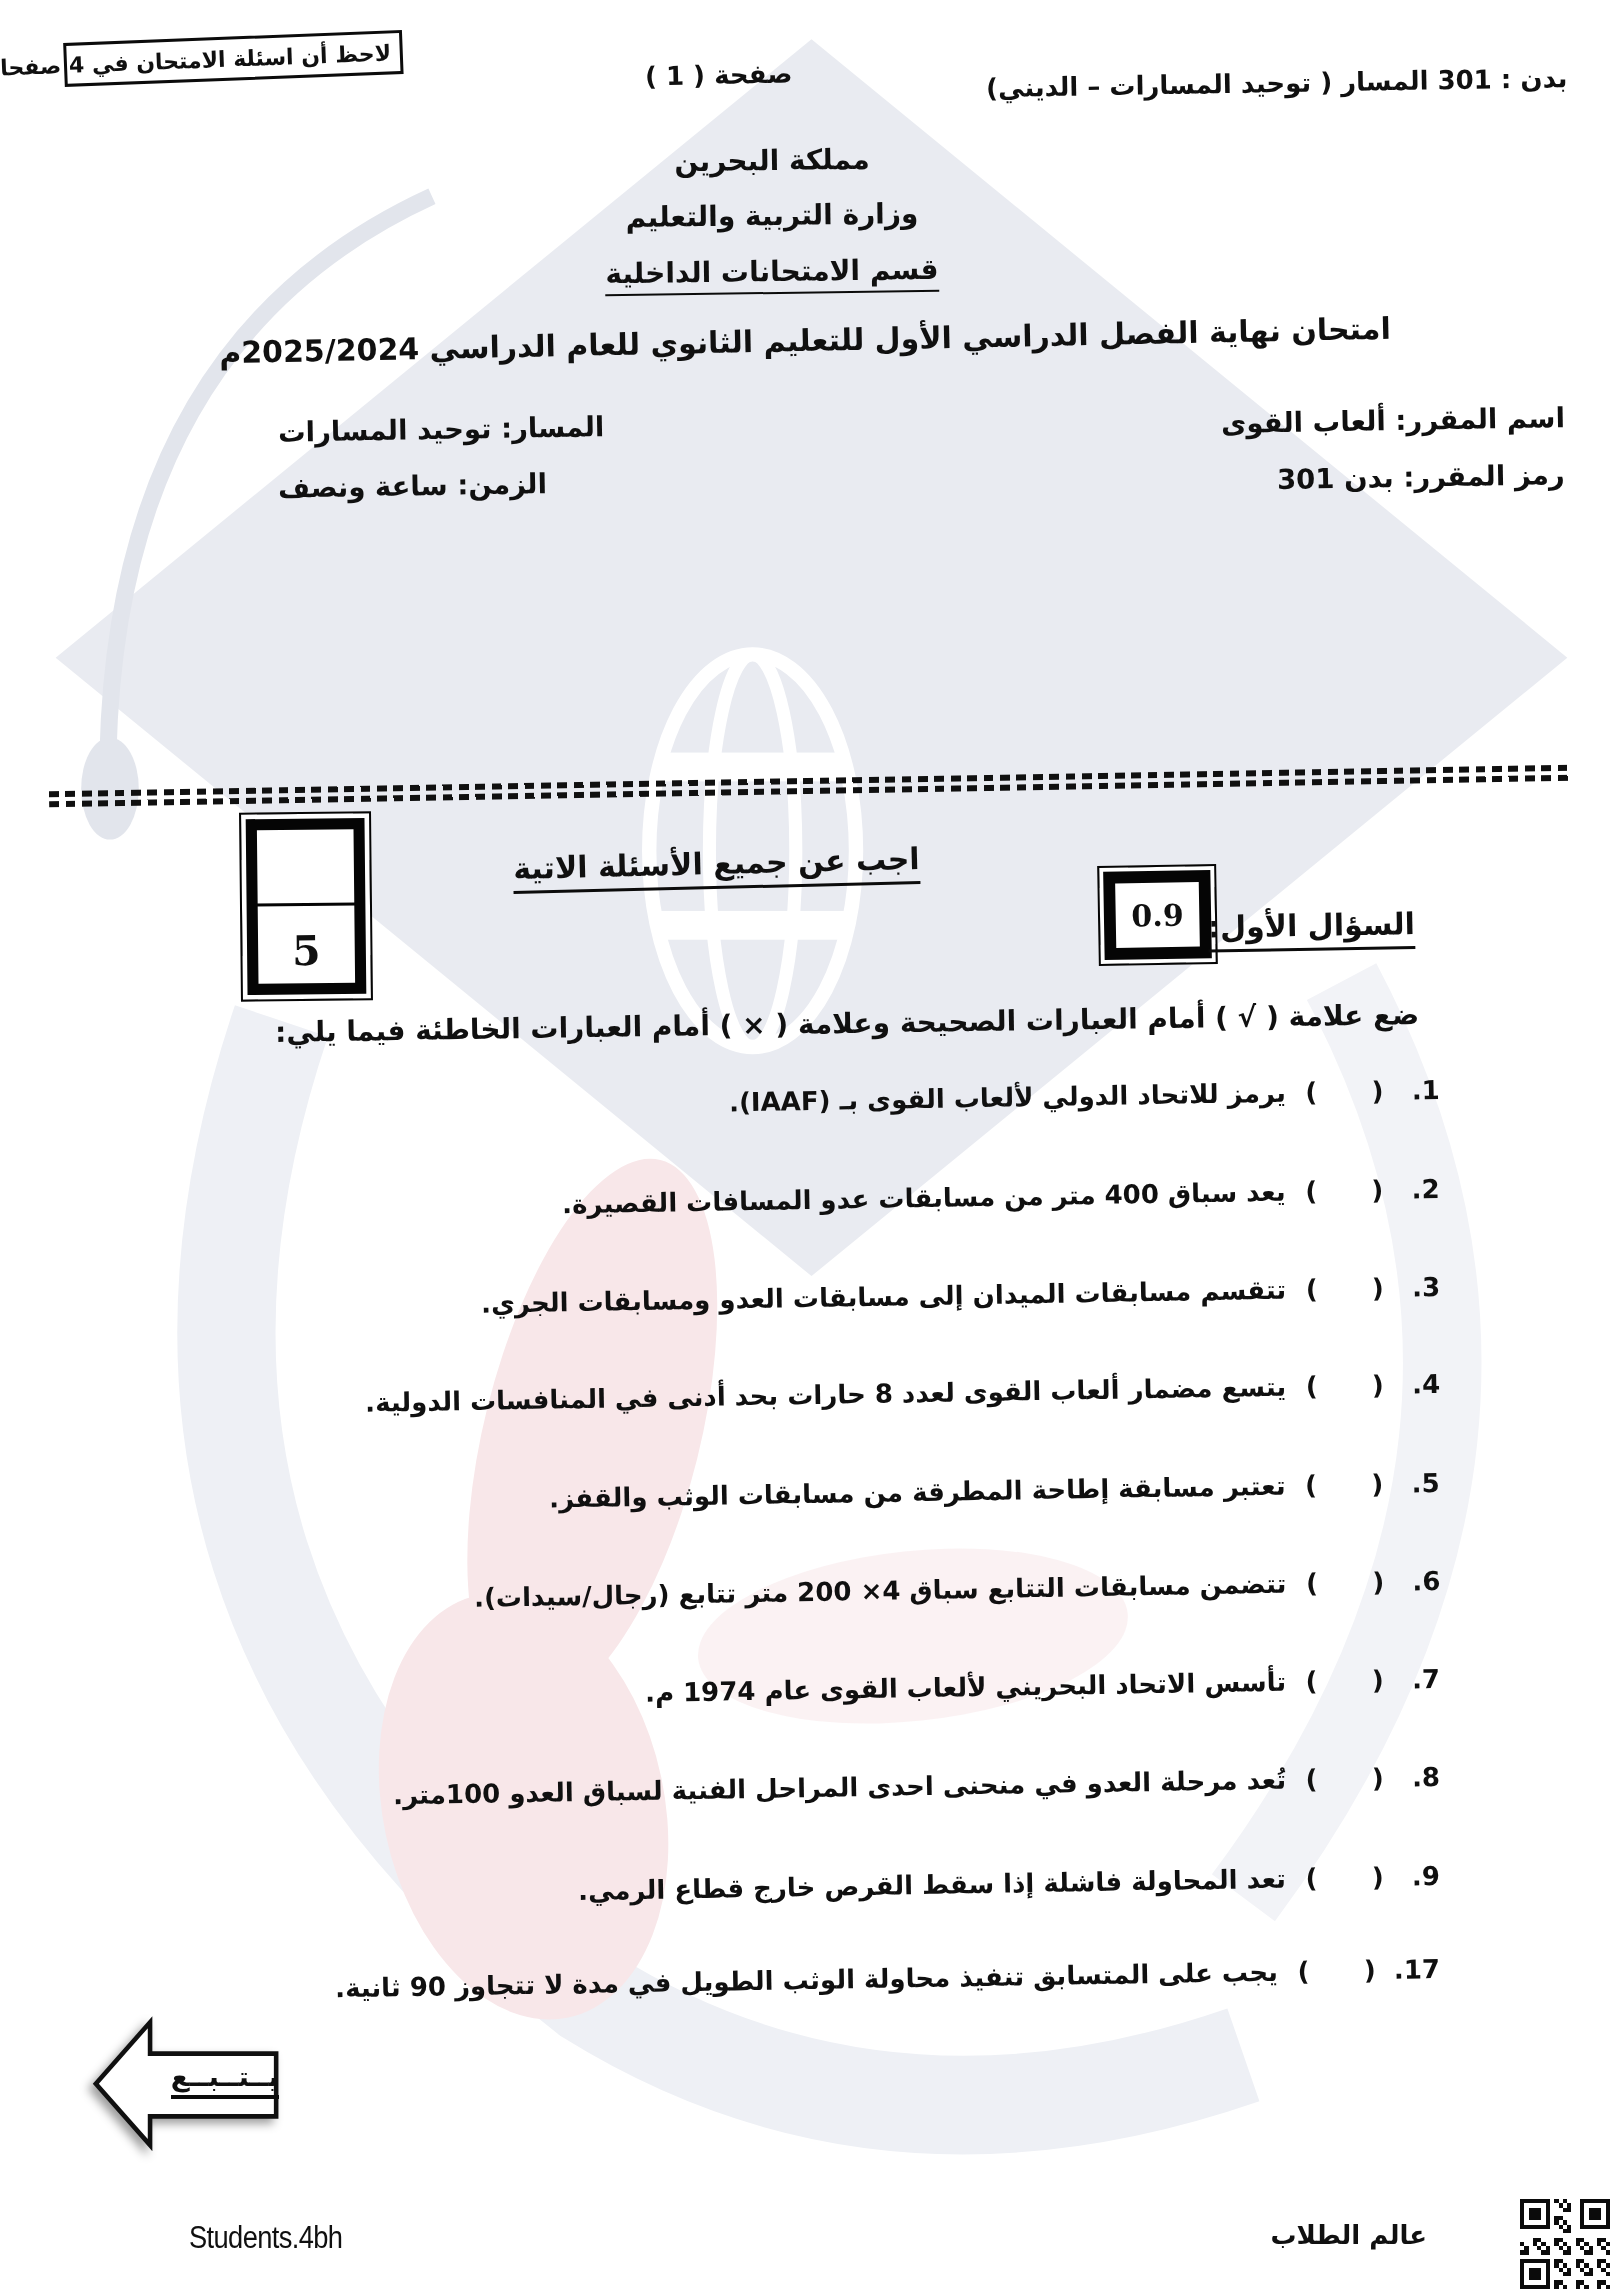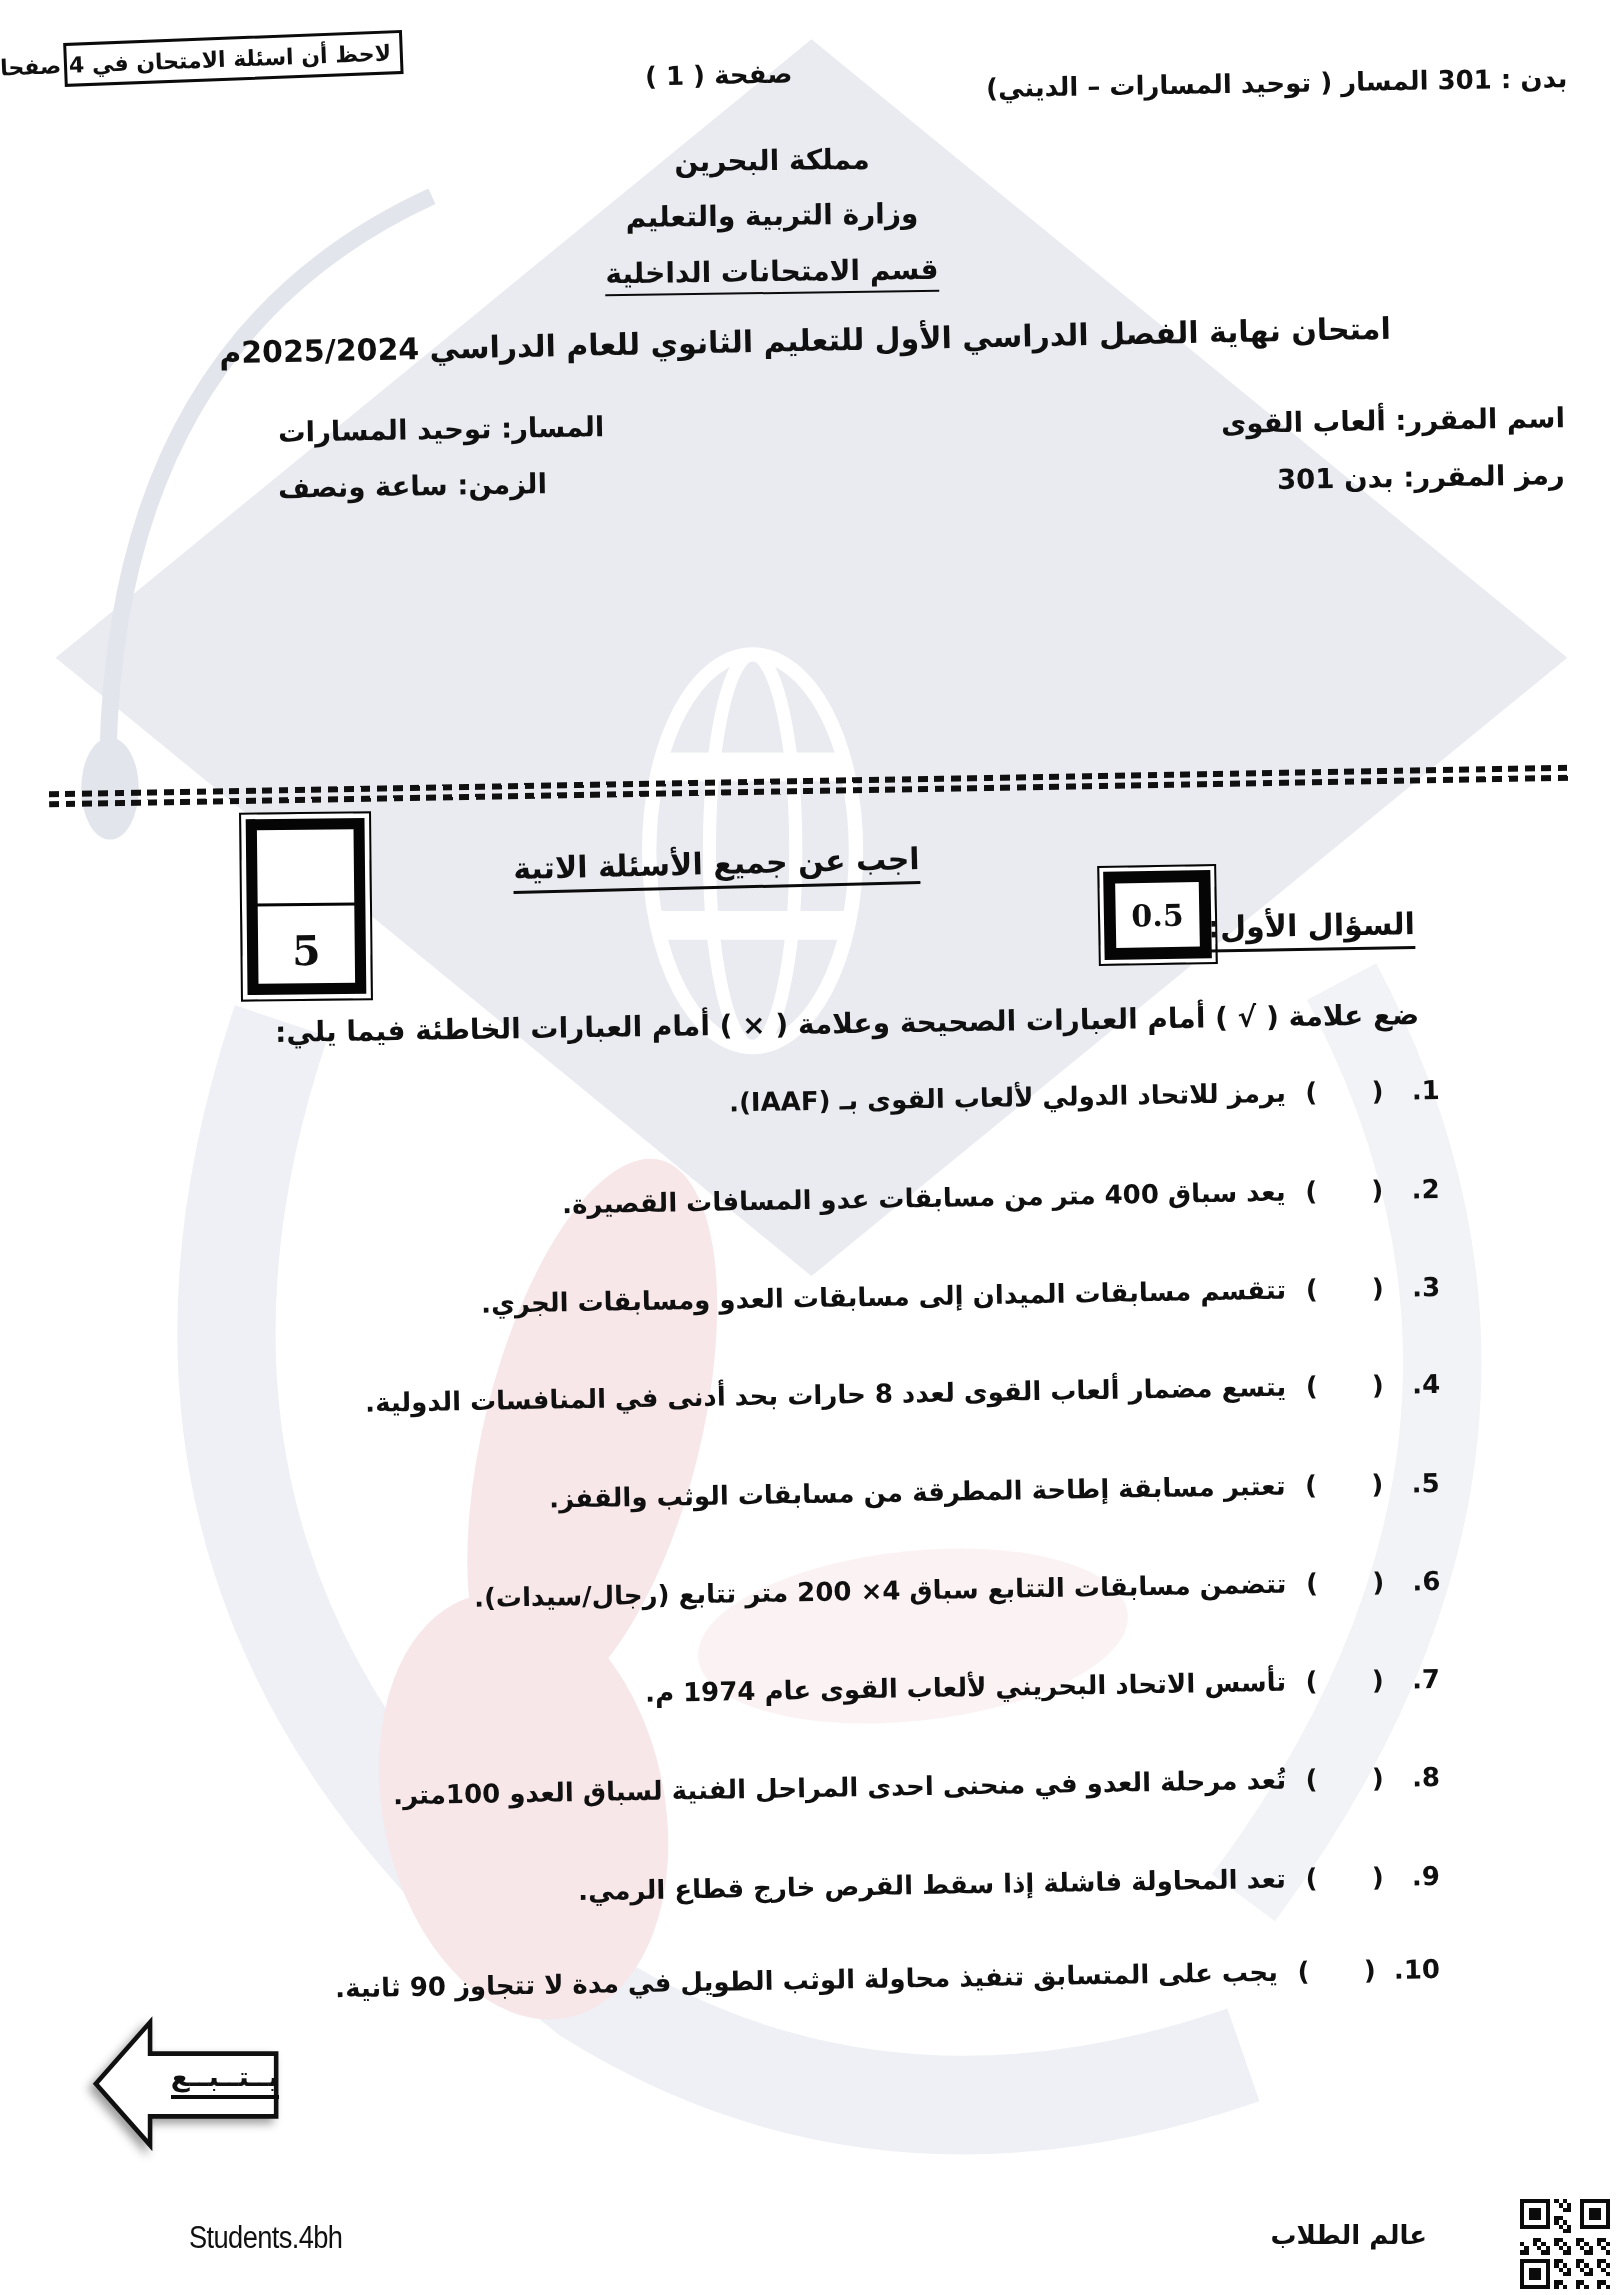--- a/index.html
+++ b/index.html
@@ -114,21 +114,21 @@
   <div class="scorebox">
     <div class="scorebox-divider"></div>
     <div class="scorebox-total">5</div>
   </div>
 
   <div class="answer-all">
     <span class="u2">اجب عن جميع الأسئلة الاتية</span>
   </div>
 
   <div class="ptsbox">
-    <span>0.5</span>
+    <span>0.9</span>
   </div>
   <div class="qheading">
     <span class="u2">السؤال الأول:</span>
   </div>
 
   <div class="instruction">ضع علامة ( √ ) أمام العبارات الصحيحة وعلامة ( × ) أمام العبارات الخاطئة فيما يلي:</div>
 
   <div class="q-row" style="top:1075px">
     <span class="q-num">1.</span>
     <span class="q-slot">(      )</span>
@@ -168,21 +168,21 @@
     <span class="q-num">8.</span>
     <span class="q-slot">(      )</span>
     <span class="q-text">تُعد مرحلة العدو في منحنى احدى المراحل الفنية لسباق العدو 100متر.</span>
   </div>
   <div class="q-row" style="top:1861px">
     <span class="q-num">9.</span>
     <span class="q-slot">(      )</span>
     <span class="q-text">تعد المحاولة فاشلة إذا سقط القرص خارج قطاع الرمي.</span>
   </div>
   <div class="q-row" style="top:1954px">
-    <span class="q-num">10.</span>
+    <span class="q-num">17.</span>
     <span class="q-slot">(      )</span>
     <span class="q-text">يجب على المتسابق تنفيذ محاولة الوثب الطويل في مدة لا تتجاوز 90 ثانية.</span>
   </div>
 
   <div class="continue">
     <svg viewBox="0 0 300 260" width="196" height="170">
       <polygon points="12,128 95,34 95,82 288,82 288,178 95,178 95,222" fill="#ffffff" stroke="#101010" stroke-width="7" stroke-linejoin="miter"></polygon>
     </svg>
     <div class="continue-label">
       <span>يــتــبــع</span>

